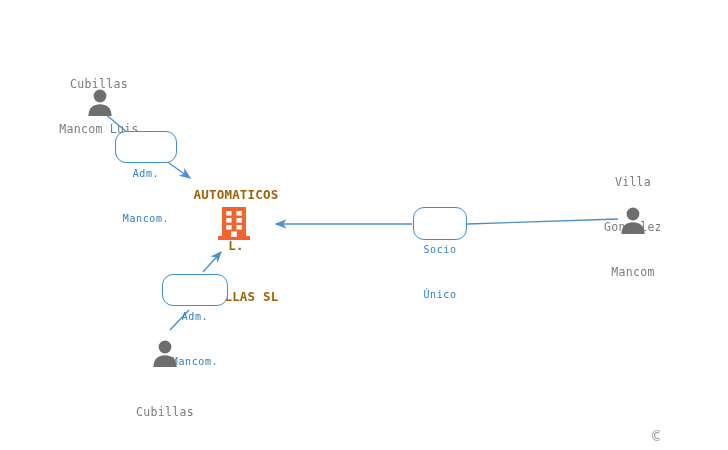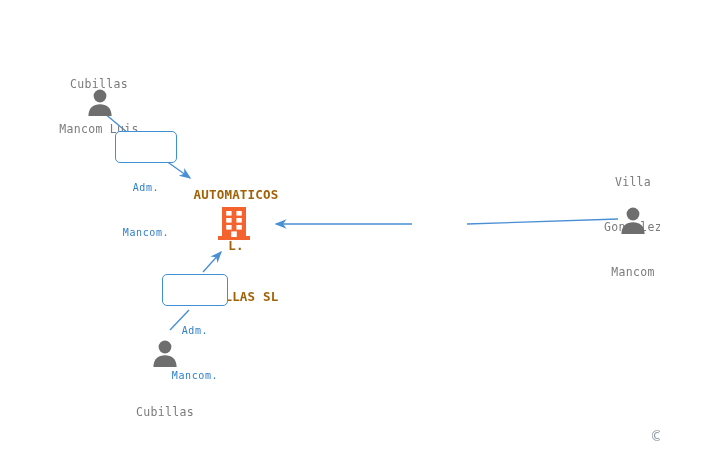--- a/index.html
+++ b/index.html
@@ -53,28 +53,28 @@
   }
   .company-icon {
     position: absolute;
     width: 32px;
     height: 34px;
   }
   .rel-box {
     position: absolute;
     box-sizing: border-box;
     border: 1.6px solid #3f8fd4;
-    border-radius: 5px;
+    border-radius: 11px;
     background: #ffffff;
     color: #2f7fc9;
     font-size: 10px;
     line-height: 15px;
     text-align: center;
     letter-spacing: 0.6px;
-    padding-top: 18px;
+    padding-top: 4px;
     white-space: pre;
     font-family: "DejaVu Sans Mono", "Liberation Mono", monospace;
   }
   .rel-box span { display: block; }
   .watermark {
     position: absolute;
     display: flex;
     align-items: center;
     gap: 4px;
     font-size: 15px;
@@ -149,20 +149,24 @@
     <rect x="0" y="29" width="32" height="4" fill="#f4622e"></rect>
     <rect x="8.2" y="4" width="5.4" height="4.6" fill="#ffffff"></rect>
     <rect x="18.4" y="4" width="5.4" height="4.6" fill="#ffffff"></rect>
     <rect x="8.2" y="11" width="5.4" height="4.6" fill="#ffffff"></rect>
     <rect x="18.4" y="11" width="5.4" height="4.6" fill="#ffffff"></rect>
     <rect x="8.2" y="18" width="5.4" height="4.6" fill="#ffffff"></rect>
     <rect x="18.4" y="18" width="5.4" height="4.6" fill="#ffffff"></rect>
     <rect x="13.2" y="24.4" width="5.6" height="5.6" fill="#ffffff"></rect>
   </svg>
 
+  <div class="rel-box" style="left:413px; top:207px; width:54px; height:33px;">
+    <span>Socio</span>
+    <span>Único</span>
+  </div>
 
   <div class="person-label" style="left:578px; top:145px; width:110px;">
     <div>Villa</div>
     <div>Gonzalez</div>
     <div>Mancom</div>
   </div>
   <svg class="person-icon" style="left:618px; top:205px;" viewBox="0 0 30 30">
     <circle cx="15" cy="9" r="6.4" fill="#6e6e6e"></circle>
     <path d="M3.4,29 C3.4,20.6 8.6,17.2 15,17.2 C21.4,17.2 26.6,20.6 26.6,29 Z" fill="#6e6e6e"></path>
   </svg>

